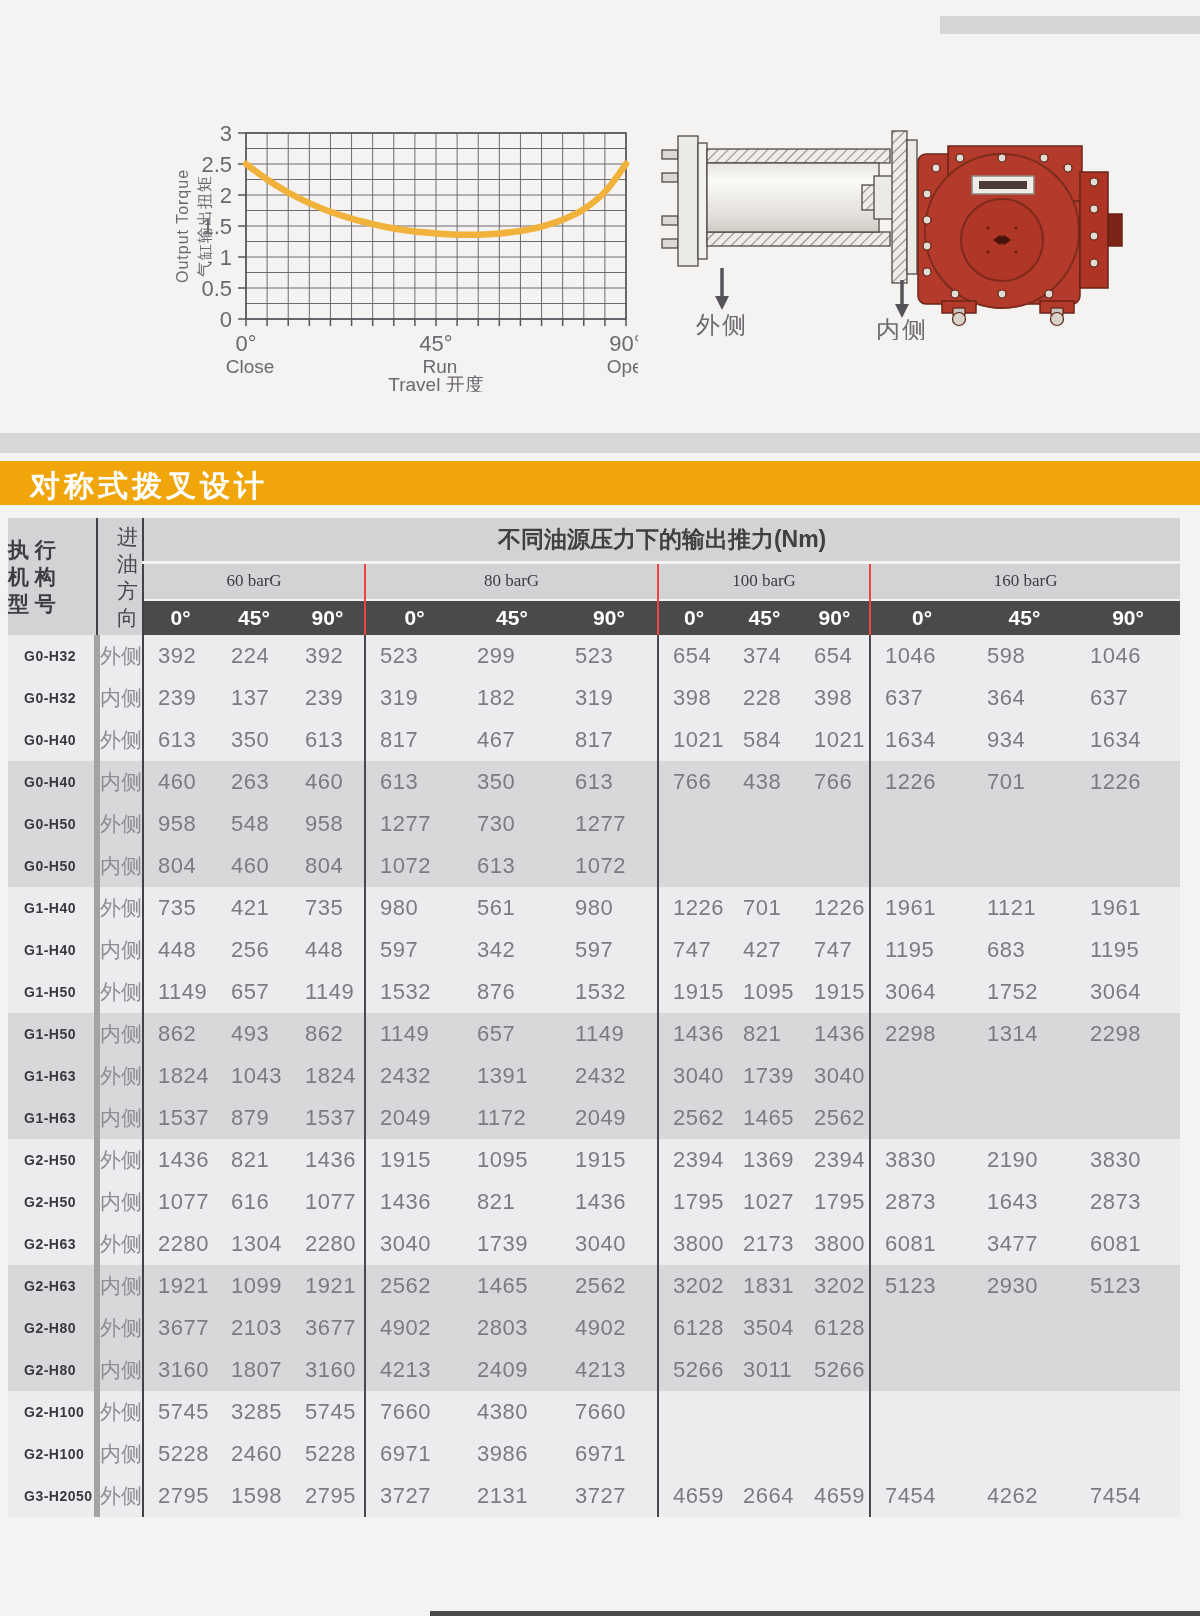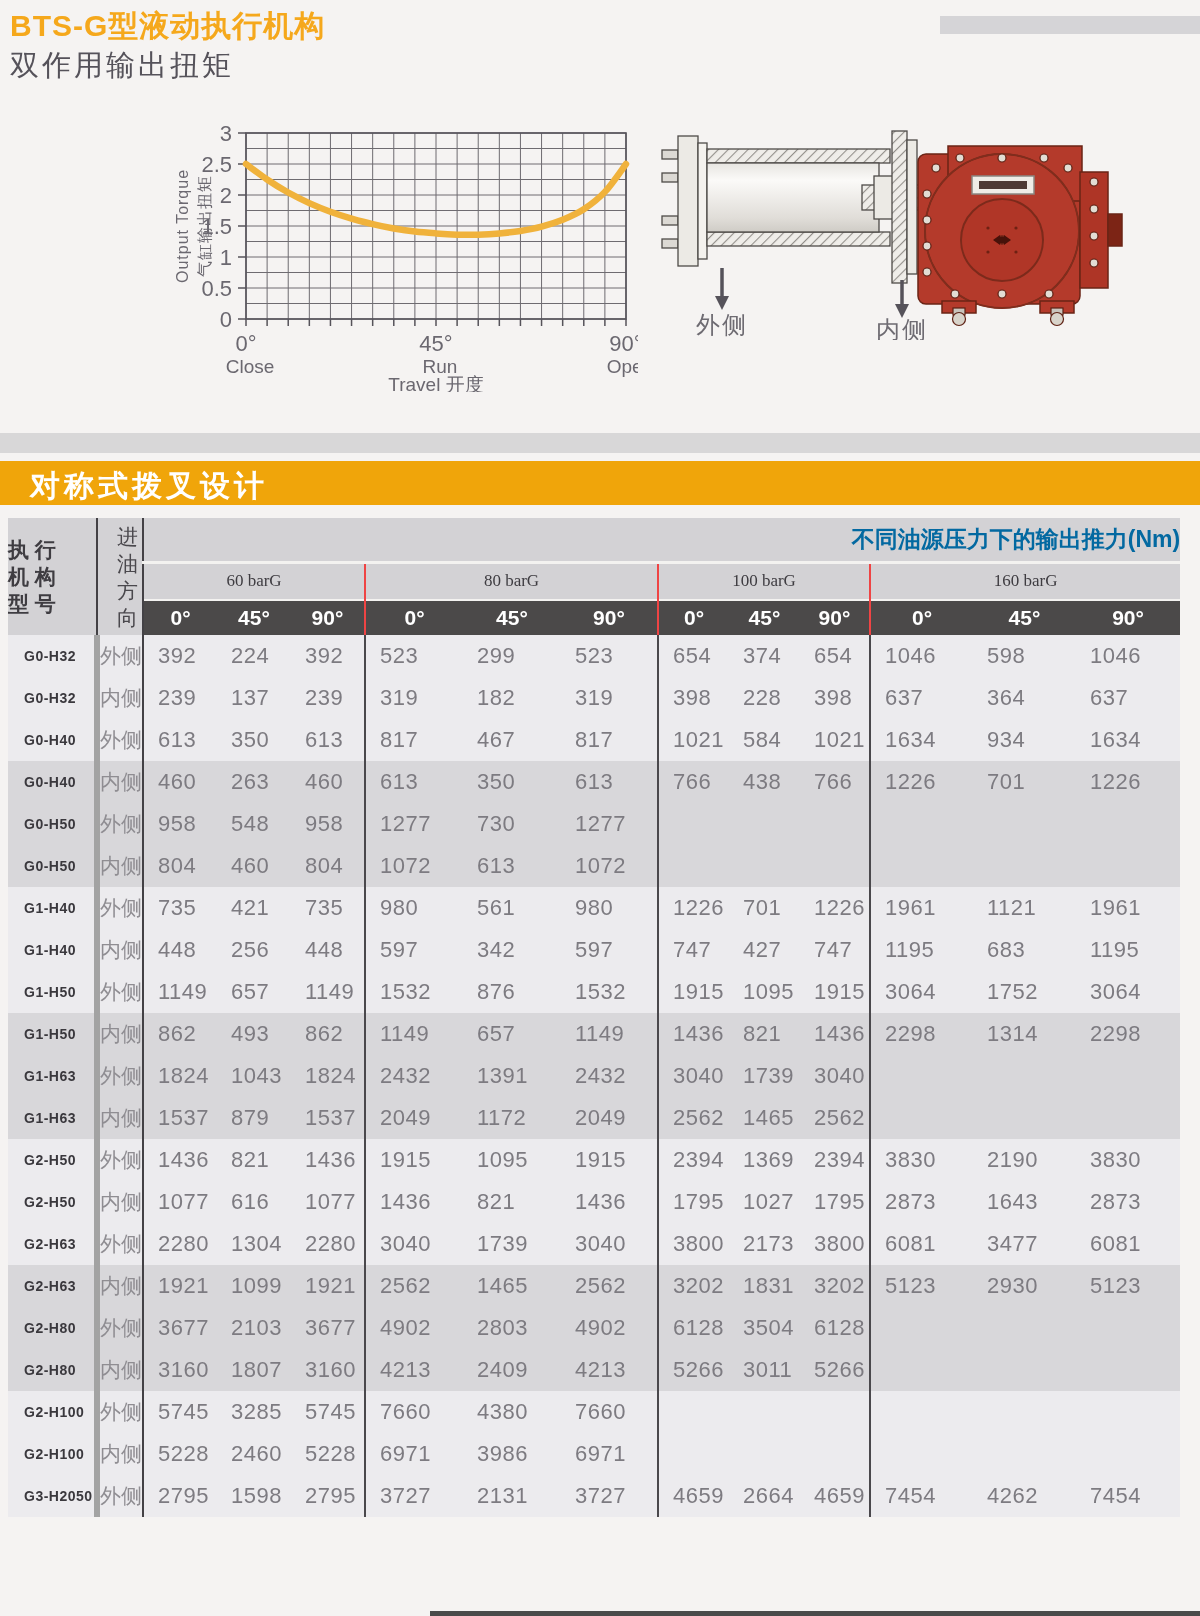--- a/index.html
+++ b/index.html
@@ -33,41 +33,39 @@
   .data-table{position:absolute;left:8px;top:518px;width:1172px;border-collapse:collapse;
               table-layout:fixed;}
   .data-table th,.data-table td{padding:0;vertical-align:middle;}
   thead tr.r1 th{height:44px;}
   thead tr.r2 th{height:38px;}
   thead tr.r3 th{height:35px;}
   .model-h,.dir-h{background:var(--hdr-gray);border-right:2px solid #434145;
               font-size:21px;font-weight:bold;color:#3E3C41;text-align:left;}
   .model-h div{padding-left:0;line-height:27px;}
   .dir-h div{padding-left:19px;line-height:27px;font-weight:500;color:#4A484D;}
-  .main-h{background:var(--hdr-gray);font-size:23px;font-weight:bold;color:#0369a1;
-              text-align:right;border-bottom:3px solid #F3F2F0;}
+  .main-h{background:var(--hdr-gray);font-size:23px;font-weight:bold;color:#404040;
+              text-align:center;border-bottom:3px solid #F3F2F0;}
   .pg{background:var(--hdr-gray);font-size:17px;font-weight:500;color:#3E3C41;text-align:center;font-family:Liberation Serif, serif;}
   .deg{background:var(--hdr-dark);color:#FFFFFF;font-size:21px;font-weight:bold;text-align:center;
               border-top:2px solid #F3F2F0;}
   .gsw{border-left:2px solid #ef4444;}
   tbody tr td{height:42px;}
   tbody tr.light td{background:var(--row-light);}
   tbody tr.shaded td{background:var(--row-shaded);}
   td.model{font-size:14px;font-weight:bold;color:#3A383D;padding-left:16px;
               border-right:6px solid #a3a3a3;letter-spacing:.5px;}
   td.dir{font-size:21px;color:#8F8D92;text-align:center;border-right:2px solid #434145;}
   td.num{font-size:22px;color:#7D7B81;padding-left:14px;letter-spacing:.5px;}
   td.gs{border-left:2px solid #4A484C;}
 </style>
 </head>
 <body>
 
 <div class="page">
-  <div class="page-title">BTS-G型液动执行机构</div>
-  <div class="page-subtitle">双作用输出扭矩</div>
   <div class="top-bar"></div>
 
   <div class="chart-wrap">
     <svg id="chart-svg" width="470" height="296" viewBox="0 0 470 296">
       <g id="chart-dyn">
           <line x1="78" y1="37" x2="78" y2="223" stroke="#6E6B70" stroke-width="1"></line>
           <line x1="78" y1="223" x2="78" y2="230" stroke="#56535A" stroke-width="1.5"></line>
           <line x1="99.11111111111111" y1="37" x2="99.11111111111111" y2="223" stroke="#6E6B70" stroke-width="1"></line>
           <line x1="99.11111111111111" y1="223" x2="99.11111111111111" y2="230" stroke="#56535A" stroke-width="1.5"></line>
           <line x1="120.22222222222223" y1="37" x2="120.22222222222223" y2="223" stroke="#6E6B70" stroke-width="1"></line>

